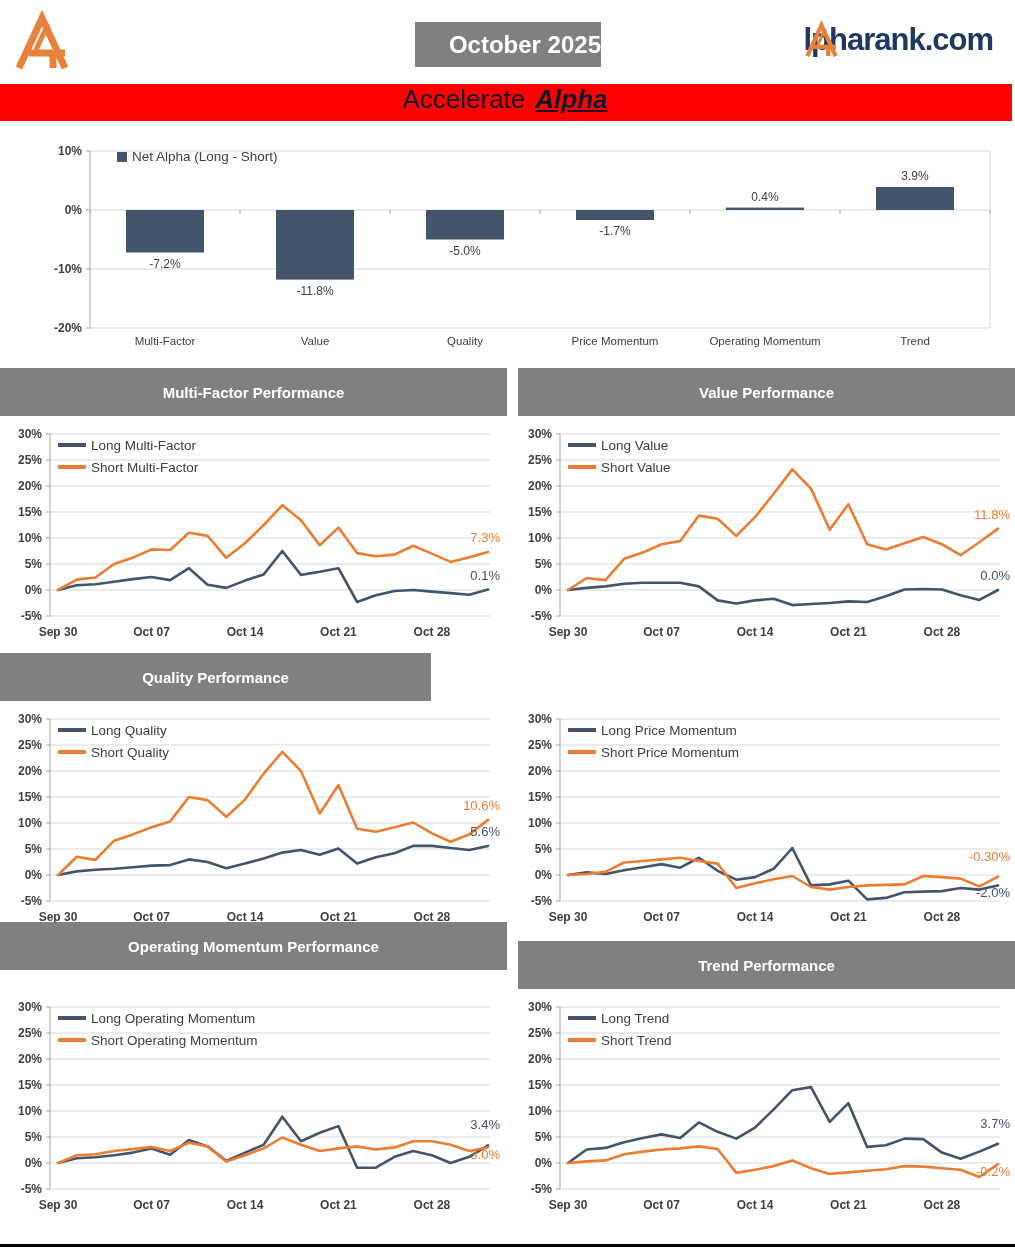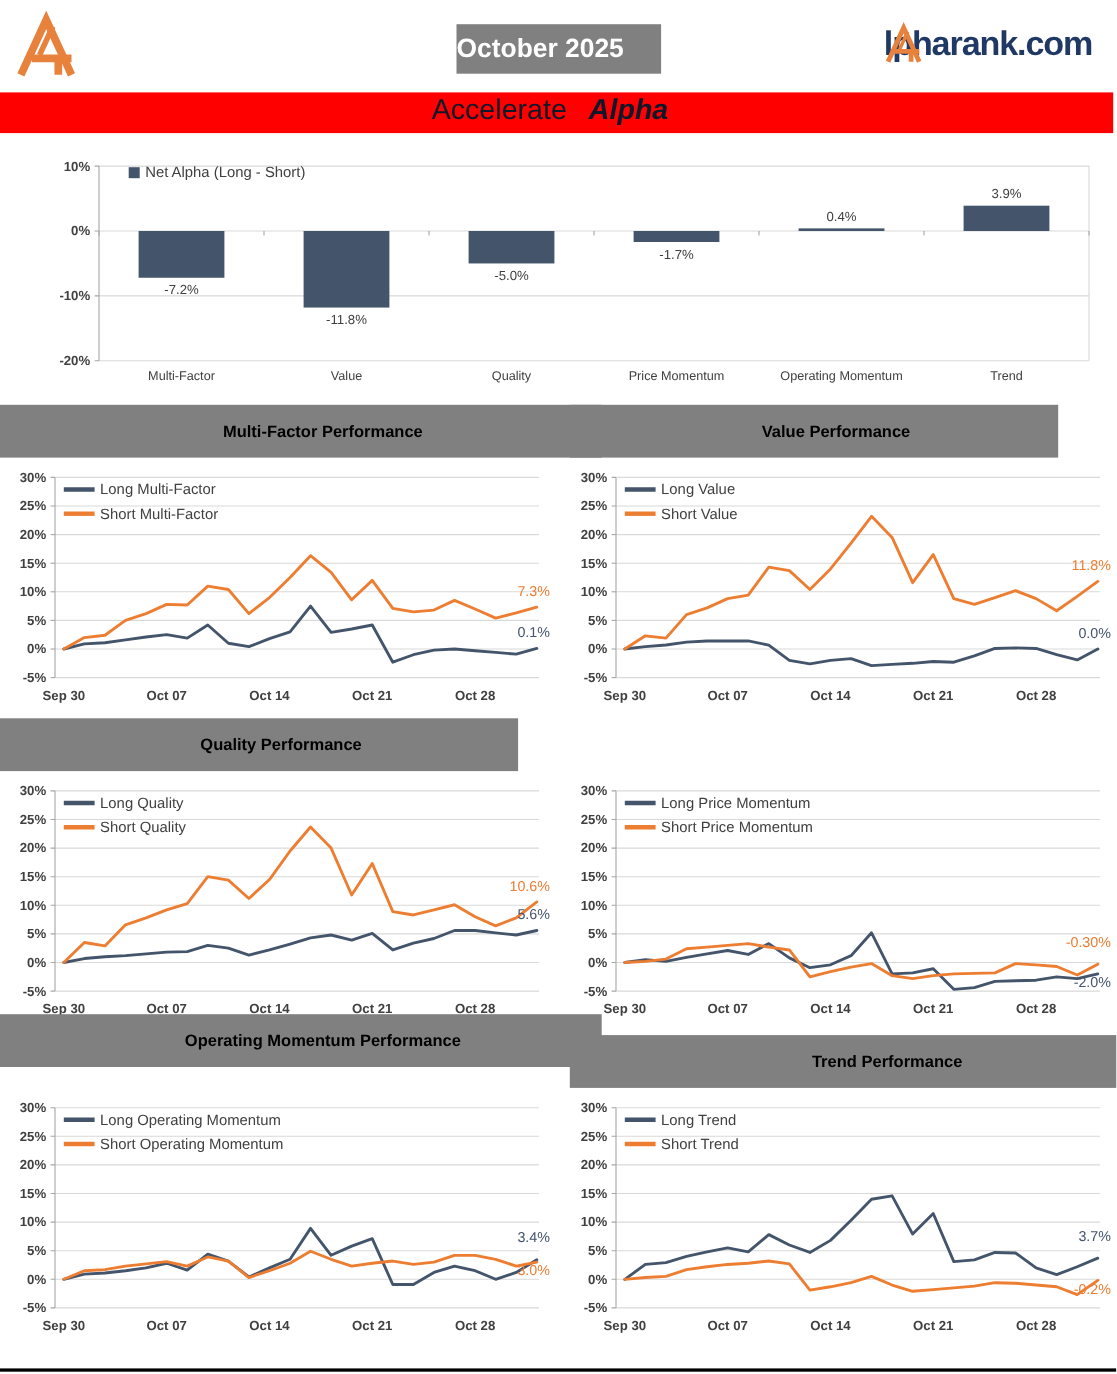--- a/index.html
+++ b/index.html
@@ -1,32 +1,32 @@
 <!DOCTYPE html>
 <html><head>
 <meta charset="utf-8">
 <style>
   html,body{margin:0;padding:0;background:#fff;}
   .page{position:relative;width:1015px;height:1249px;background:#fff;overflow:hidden;
         font-family:"Liberation Sans",sans-serif;}
   
   .logo-accel{position:absolute;left:12px;top:10px;width:60px;height:64px;}
   .month-box{position:absolute;left:415px;top:22px;width:186px;height:45px;background:#808080;
-             color:#fff;font-size:24px;font-weight:bold;text-align:left;line-height:45px;}
+             color:#fff;font-size:24px;font-weight:bold;text-align:right;line-height:45px;}
   .brand{position:absolute;right:22px;top:22px;display:flex;align-items:center;}
   .brand svg{width:37px;height:40px;margin-right:1px;}
   .brand-text{color:#1F3864;font-size:31px;font-weight:bold;letter-spacing:-1px;}
   
   .banner{position:absolute;left:0;top:84px;width:1012px;height:37px;background:#FE0000;
           display:flex;justify-content:center;color:#0f172a;font-size:26px;}
   .banner .p{margin:0 4px;}
-  .banner .em{font-weight:bold;font-style:italic;margin:0 16px;}
+  .banner .em{font-weight:bold;font-style:italic;margin:0 6px;text-decoration:underline;}
   
-  .panel-hd{position:absolute;height:48px;background:#808080;color:#000000;display:flex;
-            align-items:center;justify-content:center;font-size:15px;font-weight:bold;padding-left:40px;}
+  .panel-hd{position:absolute;height:48px;background:#808080;color:#ffffff;display:flex;
+            align-items:center;justify-content:center;font-size:15px;font-weight:bold;}
   svg{position:absolute;display:block;}
   text{font-family:"Liberation Sans",sans-serif;}
   .ax{font-size:12px;font-weight:bold;fill:#404040;}
   .leg{font-size:13.5px;fill:#404040;}
   .endlab{font-size:13px;font-weight:normal;}
   .val{font-size:12px;fill:#404040;}
   .cat{font-size:11.5px;fill:#404040;}
   .footer-rule{position:absolute;left:0;top:1244px;width:1015px;height:3px;background:#000;}
 </style>
 </head>
@@ -137,21 +137,21 @@
       <polyline points="58.0,172.0 76.7,167.3 95.4,166.3 114.1,163.7 132.8,161.1 151.5,159.0 170.2,162.1 188.9,150.2 207.6,166.8 226.3,169.9 245.0,162.6 263.7,156.4 282.3,133.0 301.0,156.9 319.7,153.8 338.4,150.2 357.1,184.0 375.8,177.2 394.5,173.0 413.2,172.0 431.9,173.6 450.6,175.1 469.3,176.7 488.0,171.5" fill="none" stroke="#44546A" stroke-width="2.6" stroke-linejoin="round" stroke-linecap="round"></polyline>
       <polyline points="58.0,172.0 76.7,161.6 95.4,159.5 114.1,146.0 132.8,139.8 151.5,131.4 170.2,132.0 188.9,114.8 207.6,117.9 226.3,139.8 245.0,125.2 263.7,107.0 282.3,87.2 301.0,102.3 319.7,127.3 338.4,109.6 357.1,135.1 375.8,138.2 394.5,136.6 413.2,127.8 431.9,135.6 450.6,143.9 469.3,139.2 488.0,134.0" fill="none" stroke="#ED7D31" stroke-width="2.6" stroke-linejoin="round" stroke-linecap="round"></polyline>
       <text x="500" y="161.5" text-anchor="end" class="endlab" fill="#44546A">0.1%</text>
       <text x="500" y="124.0" text-anchor="end" class="endlab" fill="#ED7D31">7.3%</text>
       <line x1="58" x2="86" y1="27" y2="27" stroke="#44546A" stroke-width="4"></line>
       <text x="91" y="31.5" class="leg">Long Multi-Factor</text>
       <line x1="58" x2="86" y1="49" y2="49" stroke="#ED7D31" stroke-width="4"></line>
       <text x="91" y="53.5" class="leg">Short Multi-Factor</text>
     </svg>
 
-  <div class="panel-hd" style="left:518px;top:368px;width:404px;">Value Performance</div>
+  <div class="panel-hd" style="left:518px;top:368px;width:497px;">Value Performance</div>
   <svg class="linechart" style="left:510px;top:418px;" width="505" height="232" viewBox="0 0 505 232">
       <line x1="50" x2="490" y1="16.0" y2="16.0" stroke="#D9D9D9" stroke-width="1"></line>
       <line x1="46" x2="50" y1="16.0" y2="16.0" stroke="#A6A6A6"></line>
       <text x="42" y="20" text-anchor="end" class="ax">30%</text>
       <line x1="50" x2="490" y1="42.0" y2="42.0" stroke="#D9D9D9" stroke-width="1"></line>
       <line x1="46" x2="50" y1="42.0" y2="42.0" stroke="#A6A6A6"></line>
       <text x="42" y="46" text-anchor="end" class="ax">25%</text>
       <line x1="50" x2="490" y1="68.0" y2="68.0" stroke="#D9D9D9" stroke-width="1"></line>
       <line x1="46" x2="50" y1="68.0" y2="68.0" stroke="#A6A6A6"></line>
       <text x="42" y="72" text-anchor="end" class="ax">20%</text>

